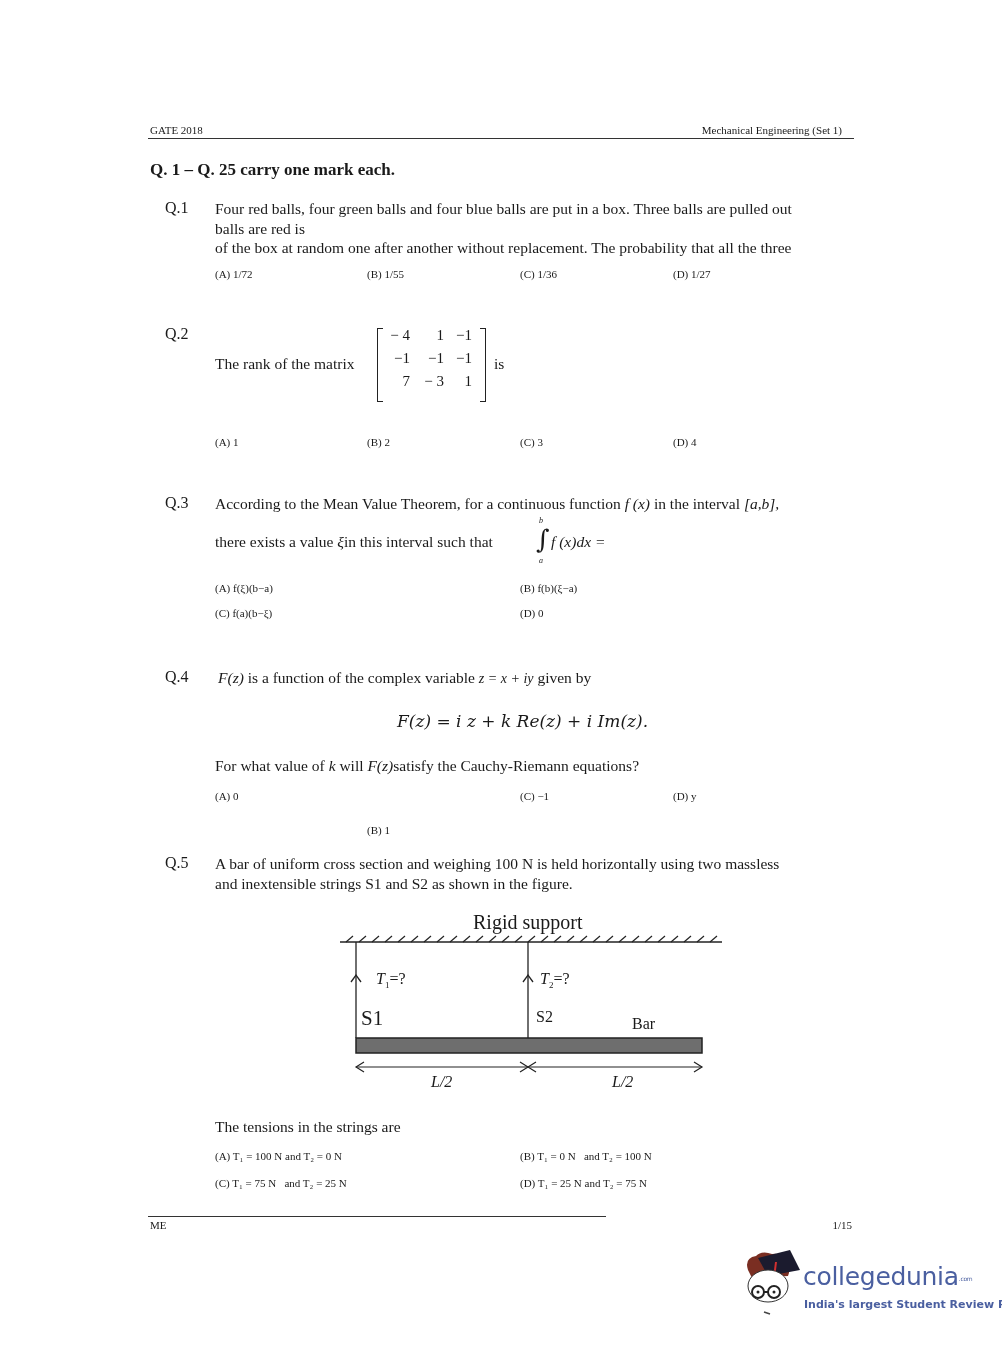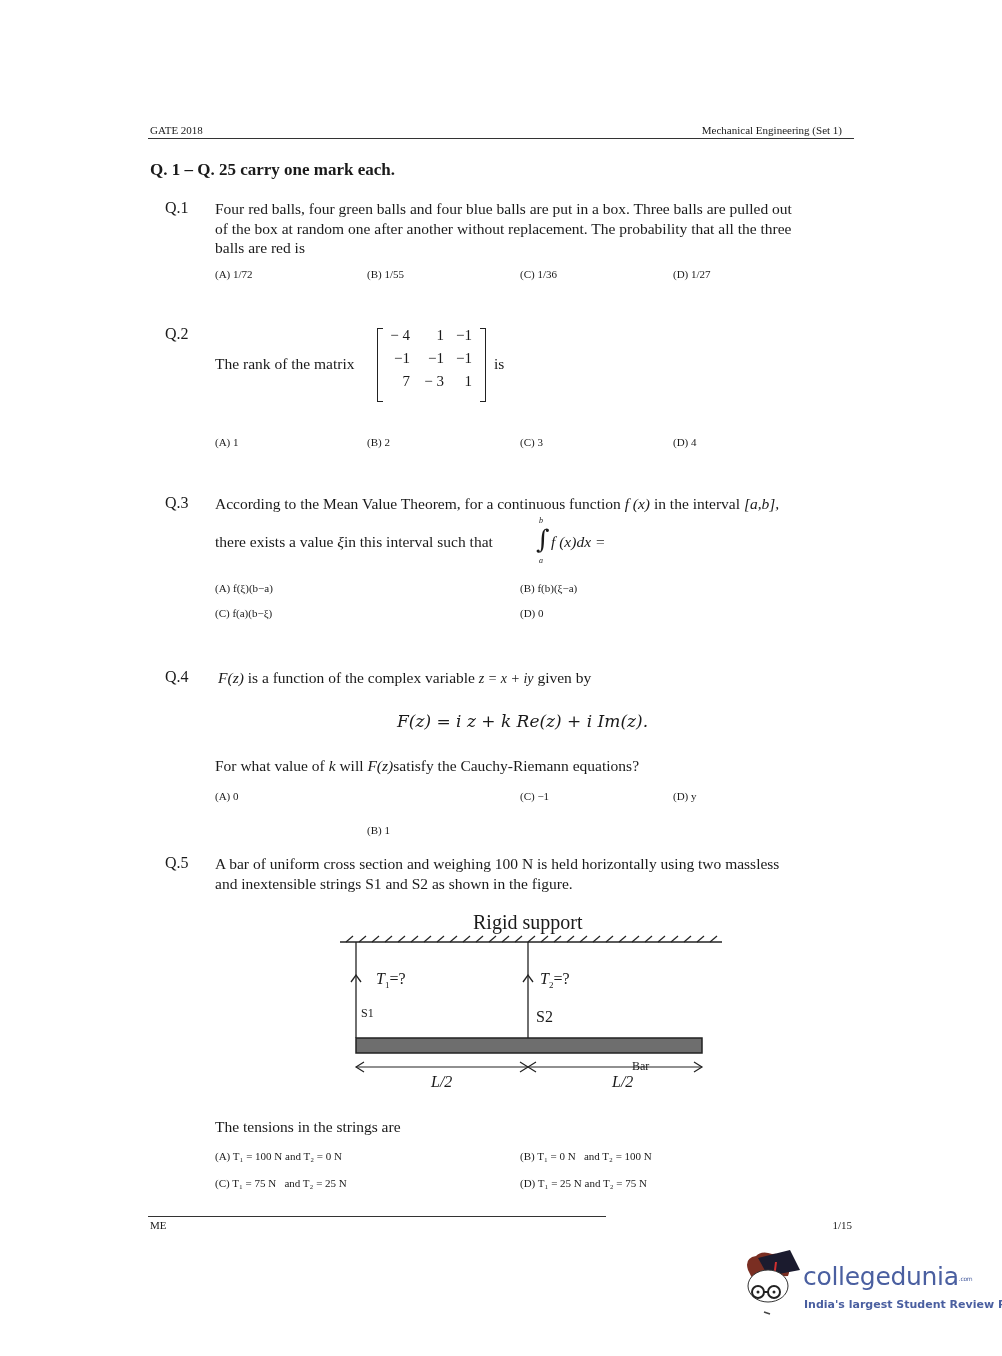--- a/index.html
+++ b/index.html
@@ -25,22 +25,22 @@
 
 <div class="abs hdr" style="left:150px;top:124px;">GATE 2018</div>
 <div class="abs hdr" style="right:160px;top:124px;">Mechanical Engineering (Set 1)</div>
 <div class="rule" style="left:148px;top:138px;width:706px;"></div>
 
 <div class="abs section-title" style="left:150px;top:160px;">Q. 1 – Q. 25 carry one mark each.</div>
 
 <div class="abs qn" style="left:165px;top:199px;">Q.1</div>
 <div class="abs txt" style="left:215px;top:199px;width:640px;">
   <div>Four red balls, four green balls and four blue balls are put in a box. Three balls are pulled out</div>
+  <div>balls are red is</div>
   <div>of the box at random one after another without replacement. The probability that all the three</div>
-  <div>balls are red is</div>
 </div>
 <div class="abs opt" style="left:215px;top:268px;">(A) 1/72</div>
 <div class="abs opt" style="left:367px;top:268px;">(B) 1/55</div>
 <div class="abs opt" style="left:520px;top:268px;">(C)  1/36</div>
 <div class="abs opt" style="left:673px;top:268px;">(D)  1/27</div>
 
 <div class="abs qn" style="left:165px;top:325px;">Q.2</div>
 <div class="abs txt" style="left:215px;top:354px;">The rank of the matrix</div>
 <div class="brk l" style="left:377px;top:328px;height:72px;"></div>
 <div class="matrix" style="left:376px;top:327px;">
@@ -156,23 +156,23 @@
     <polyline points="206,157 198,162 206,167" fill="none" stroke="#222" stroke-width="1.2"></polyline>
     <polyline points="364,157 372,162 364,167" fill="none" stroke="#222" stroke-width="1.2"></polyline>
   </svg>
   <div class="abs" style="left:143px;top:6px;font-size:20px;font-family:Liberation Serif, serif;">Rigid support</div>
   <div class="abs" style="left:38px;top:65px;font-size:16px;margin-left:8px;">
     <i>T</i><sub style="font-size:9px;">1</sub><span>=?</span>
   </div>
   <div class="abs" style="left:210px;top:65px;font-size:16px;">
     <i>T</i><sub style="font-size:9px;">2</sub><span>=?</span>
   </div>
-  <div class="abs" style="left:31px;top:101px;font-size:12px;">S1</div>
+  <div class="abs" style="left:31px;top:101px;font-size:21px;">S1</div>
   <div class="abs" style="left:206px;top:103px;font-size:16px;">S2</div>
-  <div class="abs" style="left:302px;top:110px;font-size:12px;margin-top:44px;">Bar</div>
+  <div class="abs" style="left:302px;top:110px;font-size:16px;">Bar</div>
   <div class="abs" style="left:101px;top:168px;font-size:16px;font-style:italic;">L/2</div>
   <div class="abs" style="left:282px;top:168px;font-size:16px;font-style:italic;">L/2</div>
 </div>
 
 <div class="abs txt" style="left:215px;top:1117px;">The tensions in the strings are</div>
 <div class="abs opt" style="left:215px;top:1150px;">(A) T₁ = 100 N and T₂ = 0 N</div>
 <div class="abs opt" style="left:520px;top:1150px;white-space:pre;">(B) T₁ = 0 N   and T₂ = 100 N</div>
 <div class="abs opt" style="left:215px;top:1177px;white-space:pre;">(C) T₁ = 75 N   and T₂ = 25 N</div>
 <div class="abs opt" style="left:520px;top:1177px;">(D) T₁ = 25 N and T₂ = 75 N</div>
 

